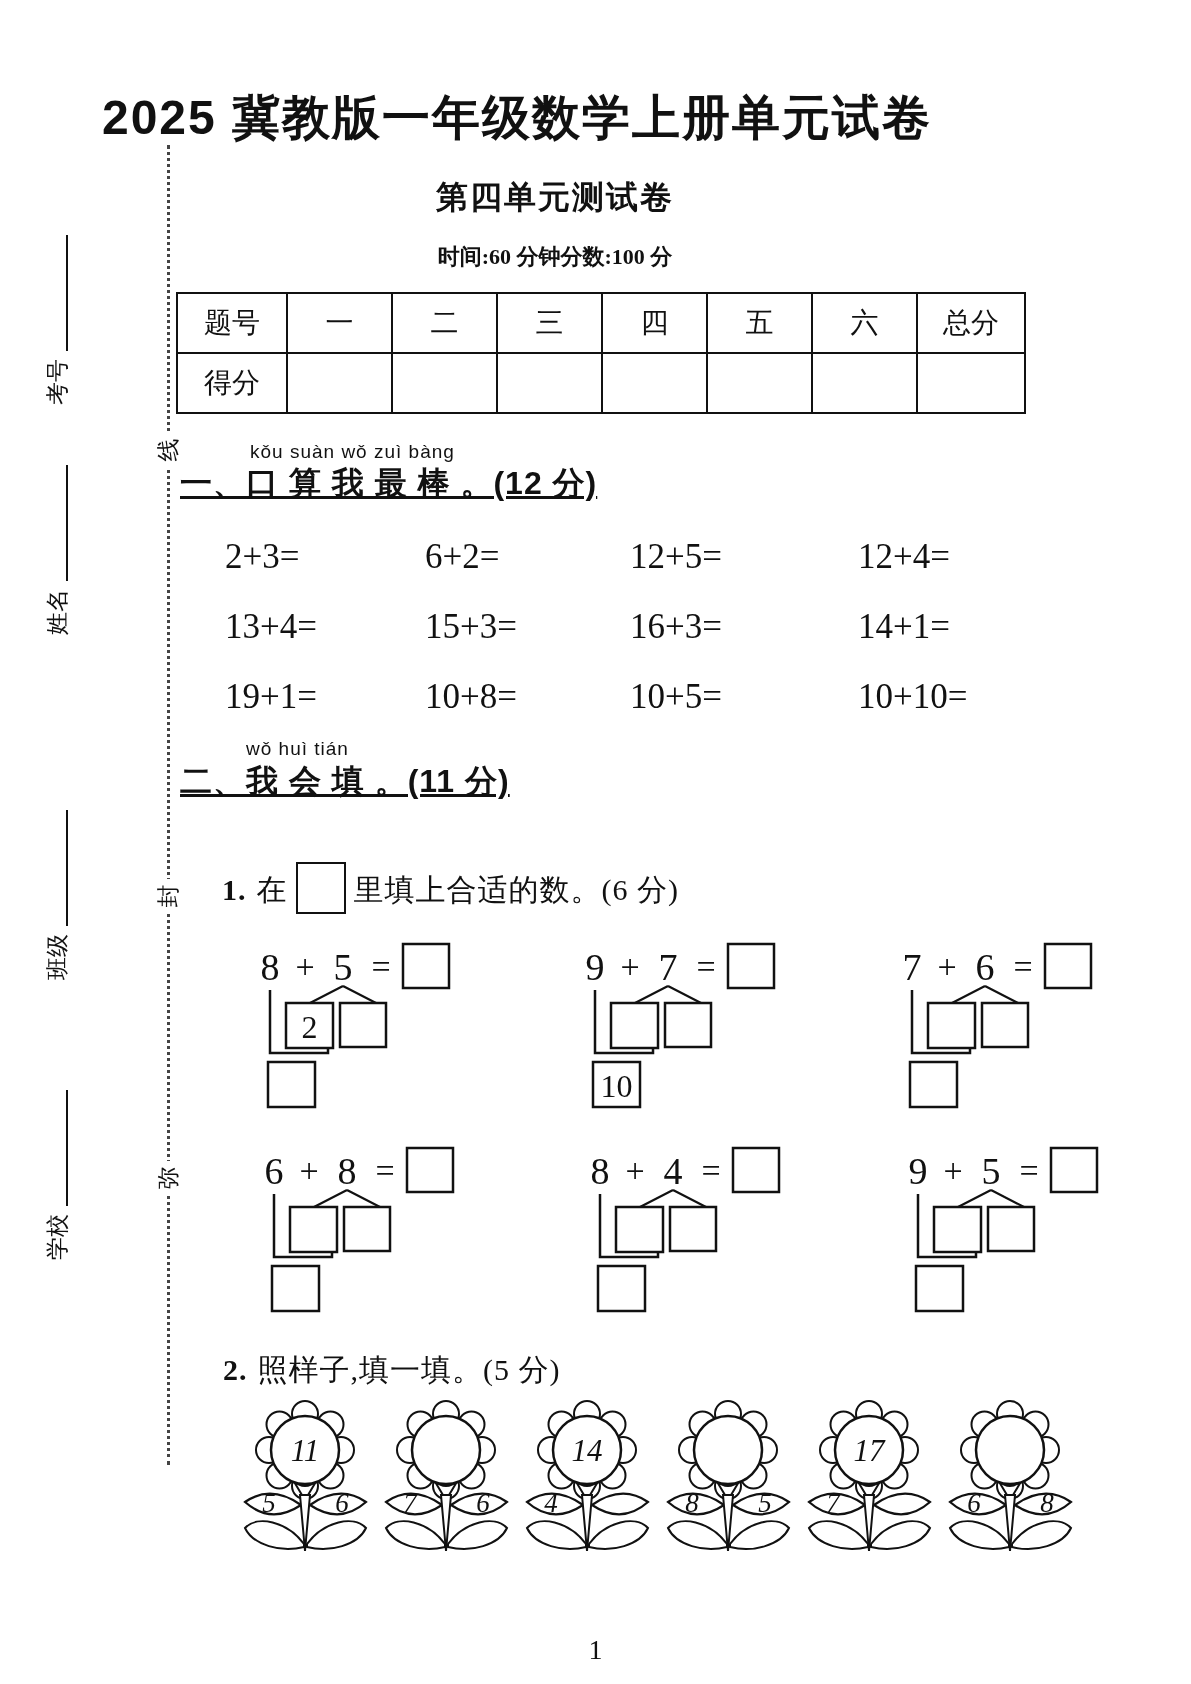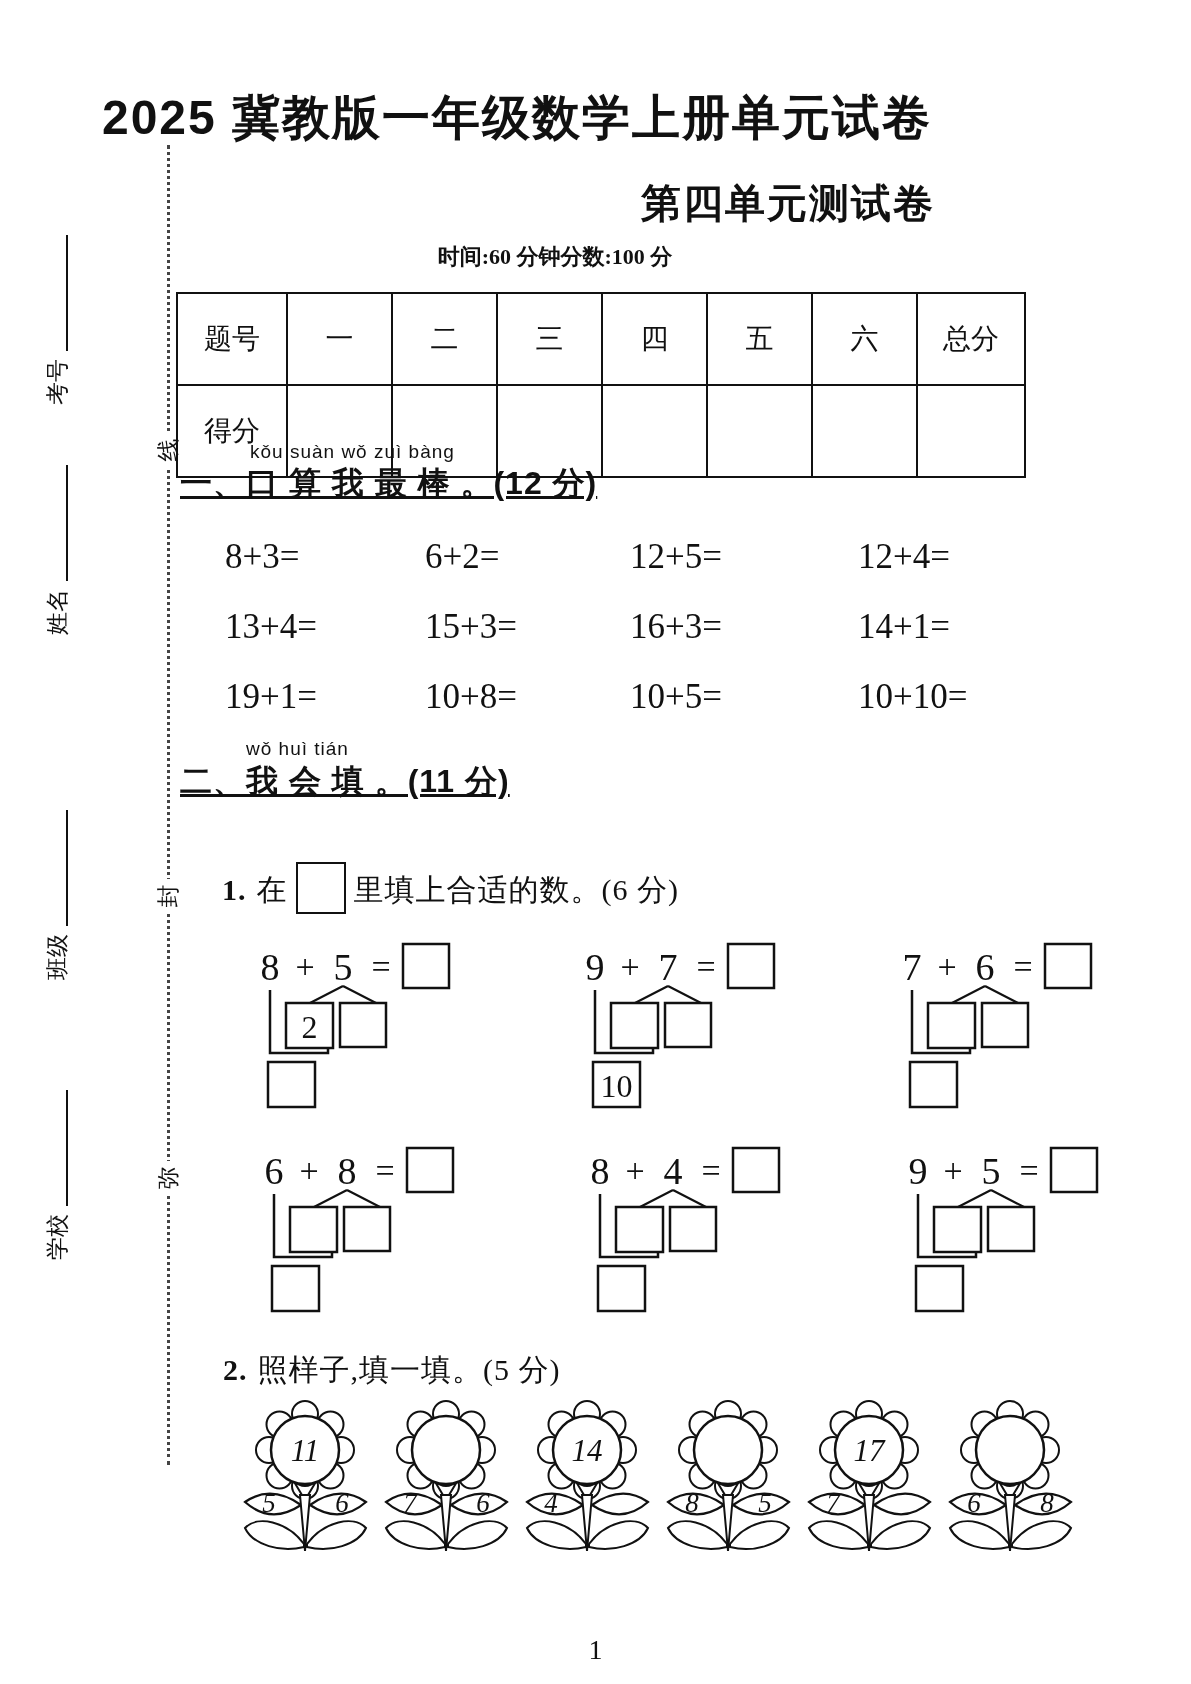--- a/index.html
+++ b/index.html
@@ -3,31 +3,31 @@
 <meta charset="utf-8">
 <style>
   html,body{margin:0;padding:0;background:#fff;}
   .page{position:relative;width:1191px;height:1684px;background:#fff;overflow:hidden;
         font-family:"Liberation Serif","DejaVu Serif",serif;color:#111;}
 
   
   .title{position:absolute;left:0;top:86px;width:1034px;text-align:center;
          font-family:"Liberation Sans","DejaVu Sans",sans-serif;
          font-size:48px;font-weight:900;letter-spacing:2px;}
-  .subtitle{position:absolute;left:175px;top:176px;width:760px;text-align:right;
-            font-size:40px;font-weight:bold;letter-spacing:2px;}
+  .subtitle{position:absolute;left:175px;top:176px;width:760px;text-align:center;
+            font-size:32px;font-weight:bold;letter-spacing:2px;}
   .meta{position:absolute;left:175px;top:242px;width:760px;display:flex;
         justify-content:center;font-size:22px;font-weight:bold;}
 
   
   table.score-table{position:absolute;left:176px;top:292px;width:848px;
         border-collapse:collapse;table-layout:fixed;
         font-family:"Liberation Sans","DejaVu Sans",sans-serif;font-size:28px;}
   table.score-table td{border:2.5px solid #111;height:58px;text-align:center;
-        vertical-align:middle;padding:16px;}
+        vertical-align:middle;padding:0;}
 
   
   .pinyin{position:absolute;font-family:"Liberation Sans","DejaVu Sans",sans-serif;
           font-size:19px;letter-spacing:1px;}
   .sec-heading{position:absolute;font-family:"Liberation Sans","DejaVu Sans",sans-serif;
           font-size:32px;font-weight:bold;letter-spacing:1px;text-decoration:underline;}
 
   
   .problems{position:absolute;left:225px;top:522px;width:800px;display:grid;
             grid-template-columns:200px 205px 228px auto;grid-auto-rows:70px;
@@ -128,21 +128,21 @@
           <td></td>
           <td></td>
           <td></td>
         </tr>
       </tbody>
     </table>
 
   <div class="pinyin" style="left:250px;top:441px;">kǒu suàn wǒ zuì bàng</div>
   <div class="sec-heading" style="left:180px;top:462px;">一、口 算 我 最 棒 。(12 分)</div>
   <div class="problems" id="problems">
-      <span>8+3=</span>
+      <span>2+3=</span>
       <span>6+2=</span>
       <span>12+5=</span>
       <span>12+4=</span>
       <span>13+4=</span>
       <span>15+3=</span>
       <span>16+3=</span>
       <span>14+1=</span>
       <span>19+1=</span>
       <span>10+8=</span>
       <span>10+5=</span>

